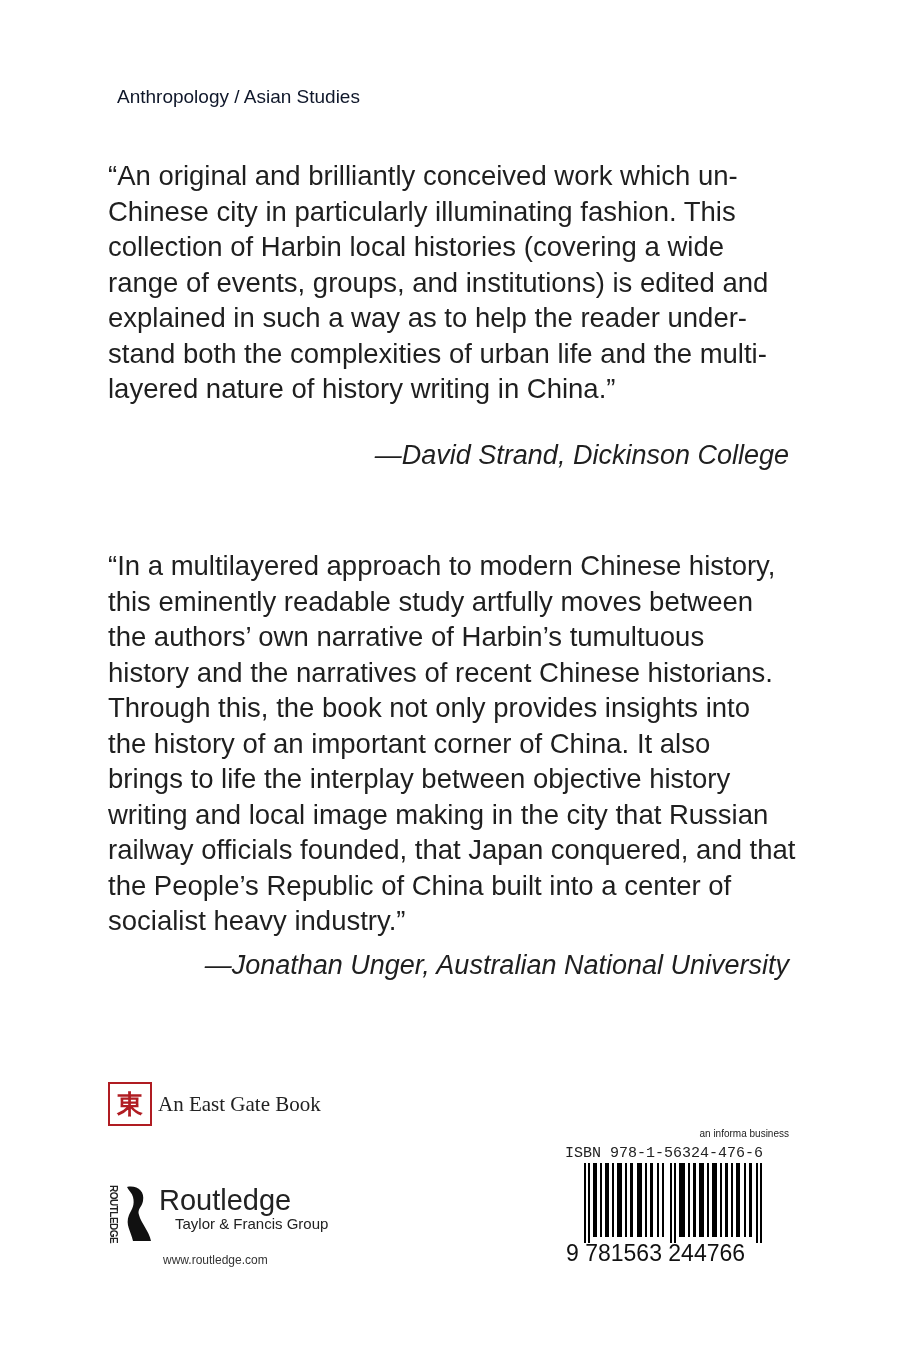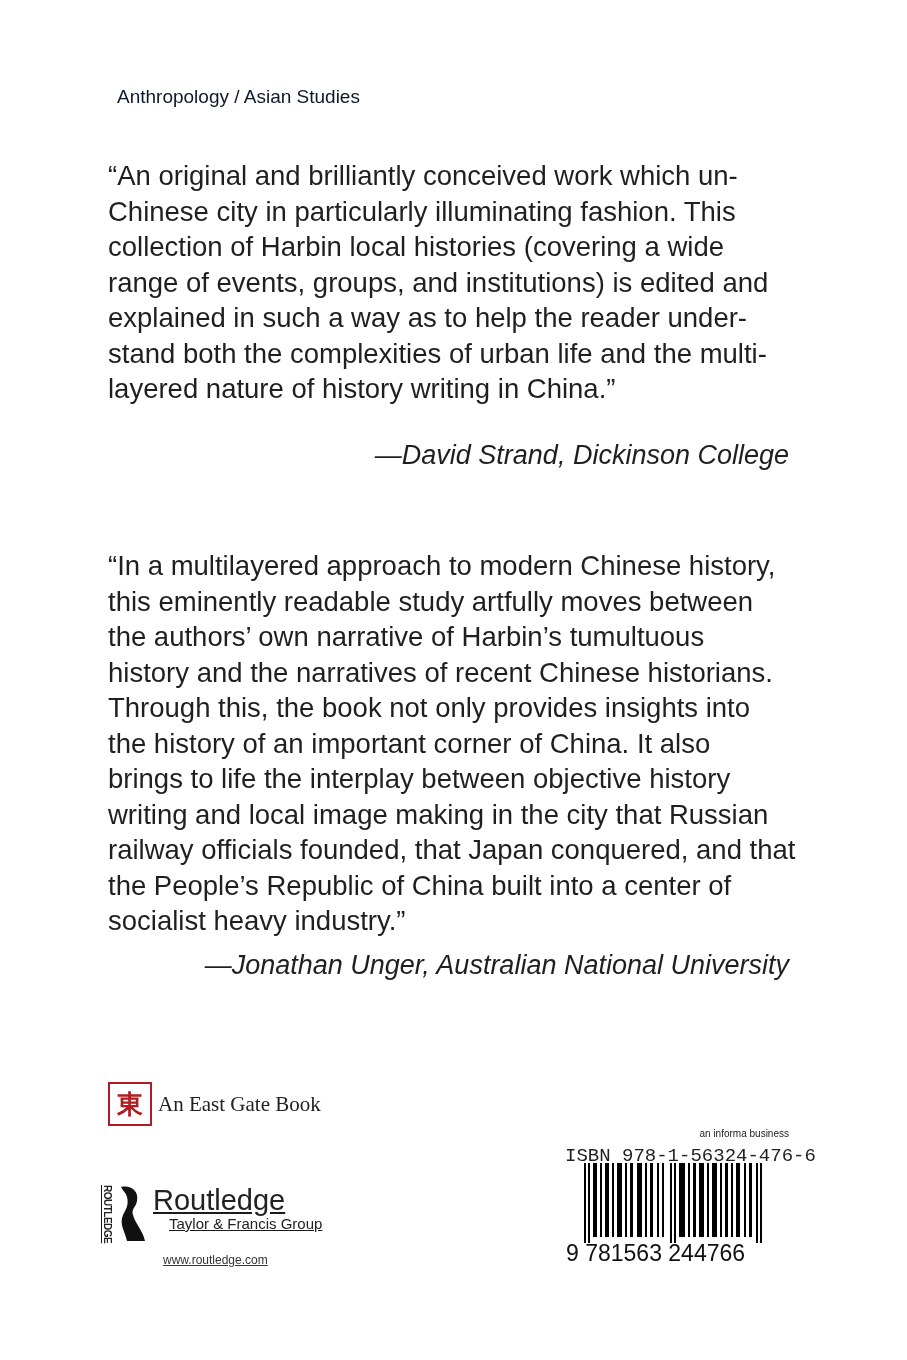--- a/index.html
+++ b/index.html
@@ -7,28 +7,28 @@
 .cat{position:absolute;left:117px;top:86px;font-size:19px;color:#0f172a;}
 .q{position:absolute;left:108px;width:690px;font-size:27.5px;line-height:35.5px;color:#1f1f1f;}
 .q1{top:158px;}
 .q2{top:548px;}
 .attr{position:absolute;right:118px;font-size:27px;font-style:italic;color:#1f1f1f;}
 .a1{top:440px;}
 .a2{top:950px;}
 .eg{position:absolute;left:108px;top:1082px;display:flex;align-items:center;}
 .eglogo{width:44px;height:44px;border:2px solid #b01c22;box-sizing:border-box;display:flex;align-items:center;justify-content:center;color:#b01c22;font-size:26px;font-weight:bold;background:#fff;}
 .egtext{font-family:"Liberation Serif",serif;font-size:21px;margin-left:6px;color:#222;}
-.rt{position:absolute;left:102px;top:1185px;display:flex;text-decoration:underline;}
+.rt{position:absolute;left:108px;top:1185px;display:flex;}
 .rtvert{writing-mode:vertical-rl;font-size:10px;font-weight:bold;letter-spacing:-0.5px;color:#222;}
 .rthead{width:30px;height:58px;position:relative;margin-left:4px;}
 .rtname{font-size:29px;color:#222;line-height:30px;margin-left:6px;}
 .rtsub{font-size:15px;color:#222;margin-left:22px;}
-.web{position:absolute;left:163px;top:1253px;font-size:12px;color:#333;text-decoration:underline;}
+.web{position:absolute;left:163px;top:1253px;font-size:12px;color:#333;}
 .inf{position:absolute;right:118px;top:1128px;font-size:10px;color:#222;}
-.isbn{position:absolute;left:565px;top:1145px;font-family:"Liberation Mono",monospace;font-size:19px;color:#222;}
+.isbn{position:absolute;left:565px;top:1145px;font-family:"Liberation Mono",monospace;font-size:15px;color:#222;}
 .bc{position:absolute;left:584px;top:1163px;width:180px;height:88px;display:flex;align-items:stretch;}
 .bcnum{position:absolute;left:566px;top:1240px;font-size:23px;color:#111;letter-spacing:0px;}
 </style>
 </head>
 <body>
 
 <div class="cat">Anthropology / Asian Studies</div>
 
 <div class="q q1">
   <div>“An original and brilliantly conceived work which un-</div>

